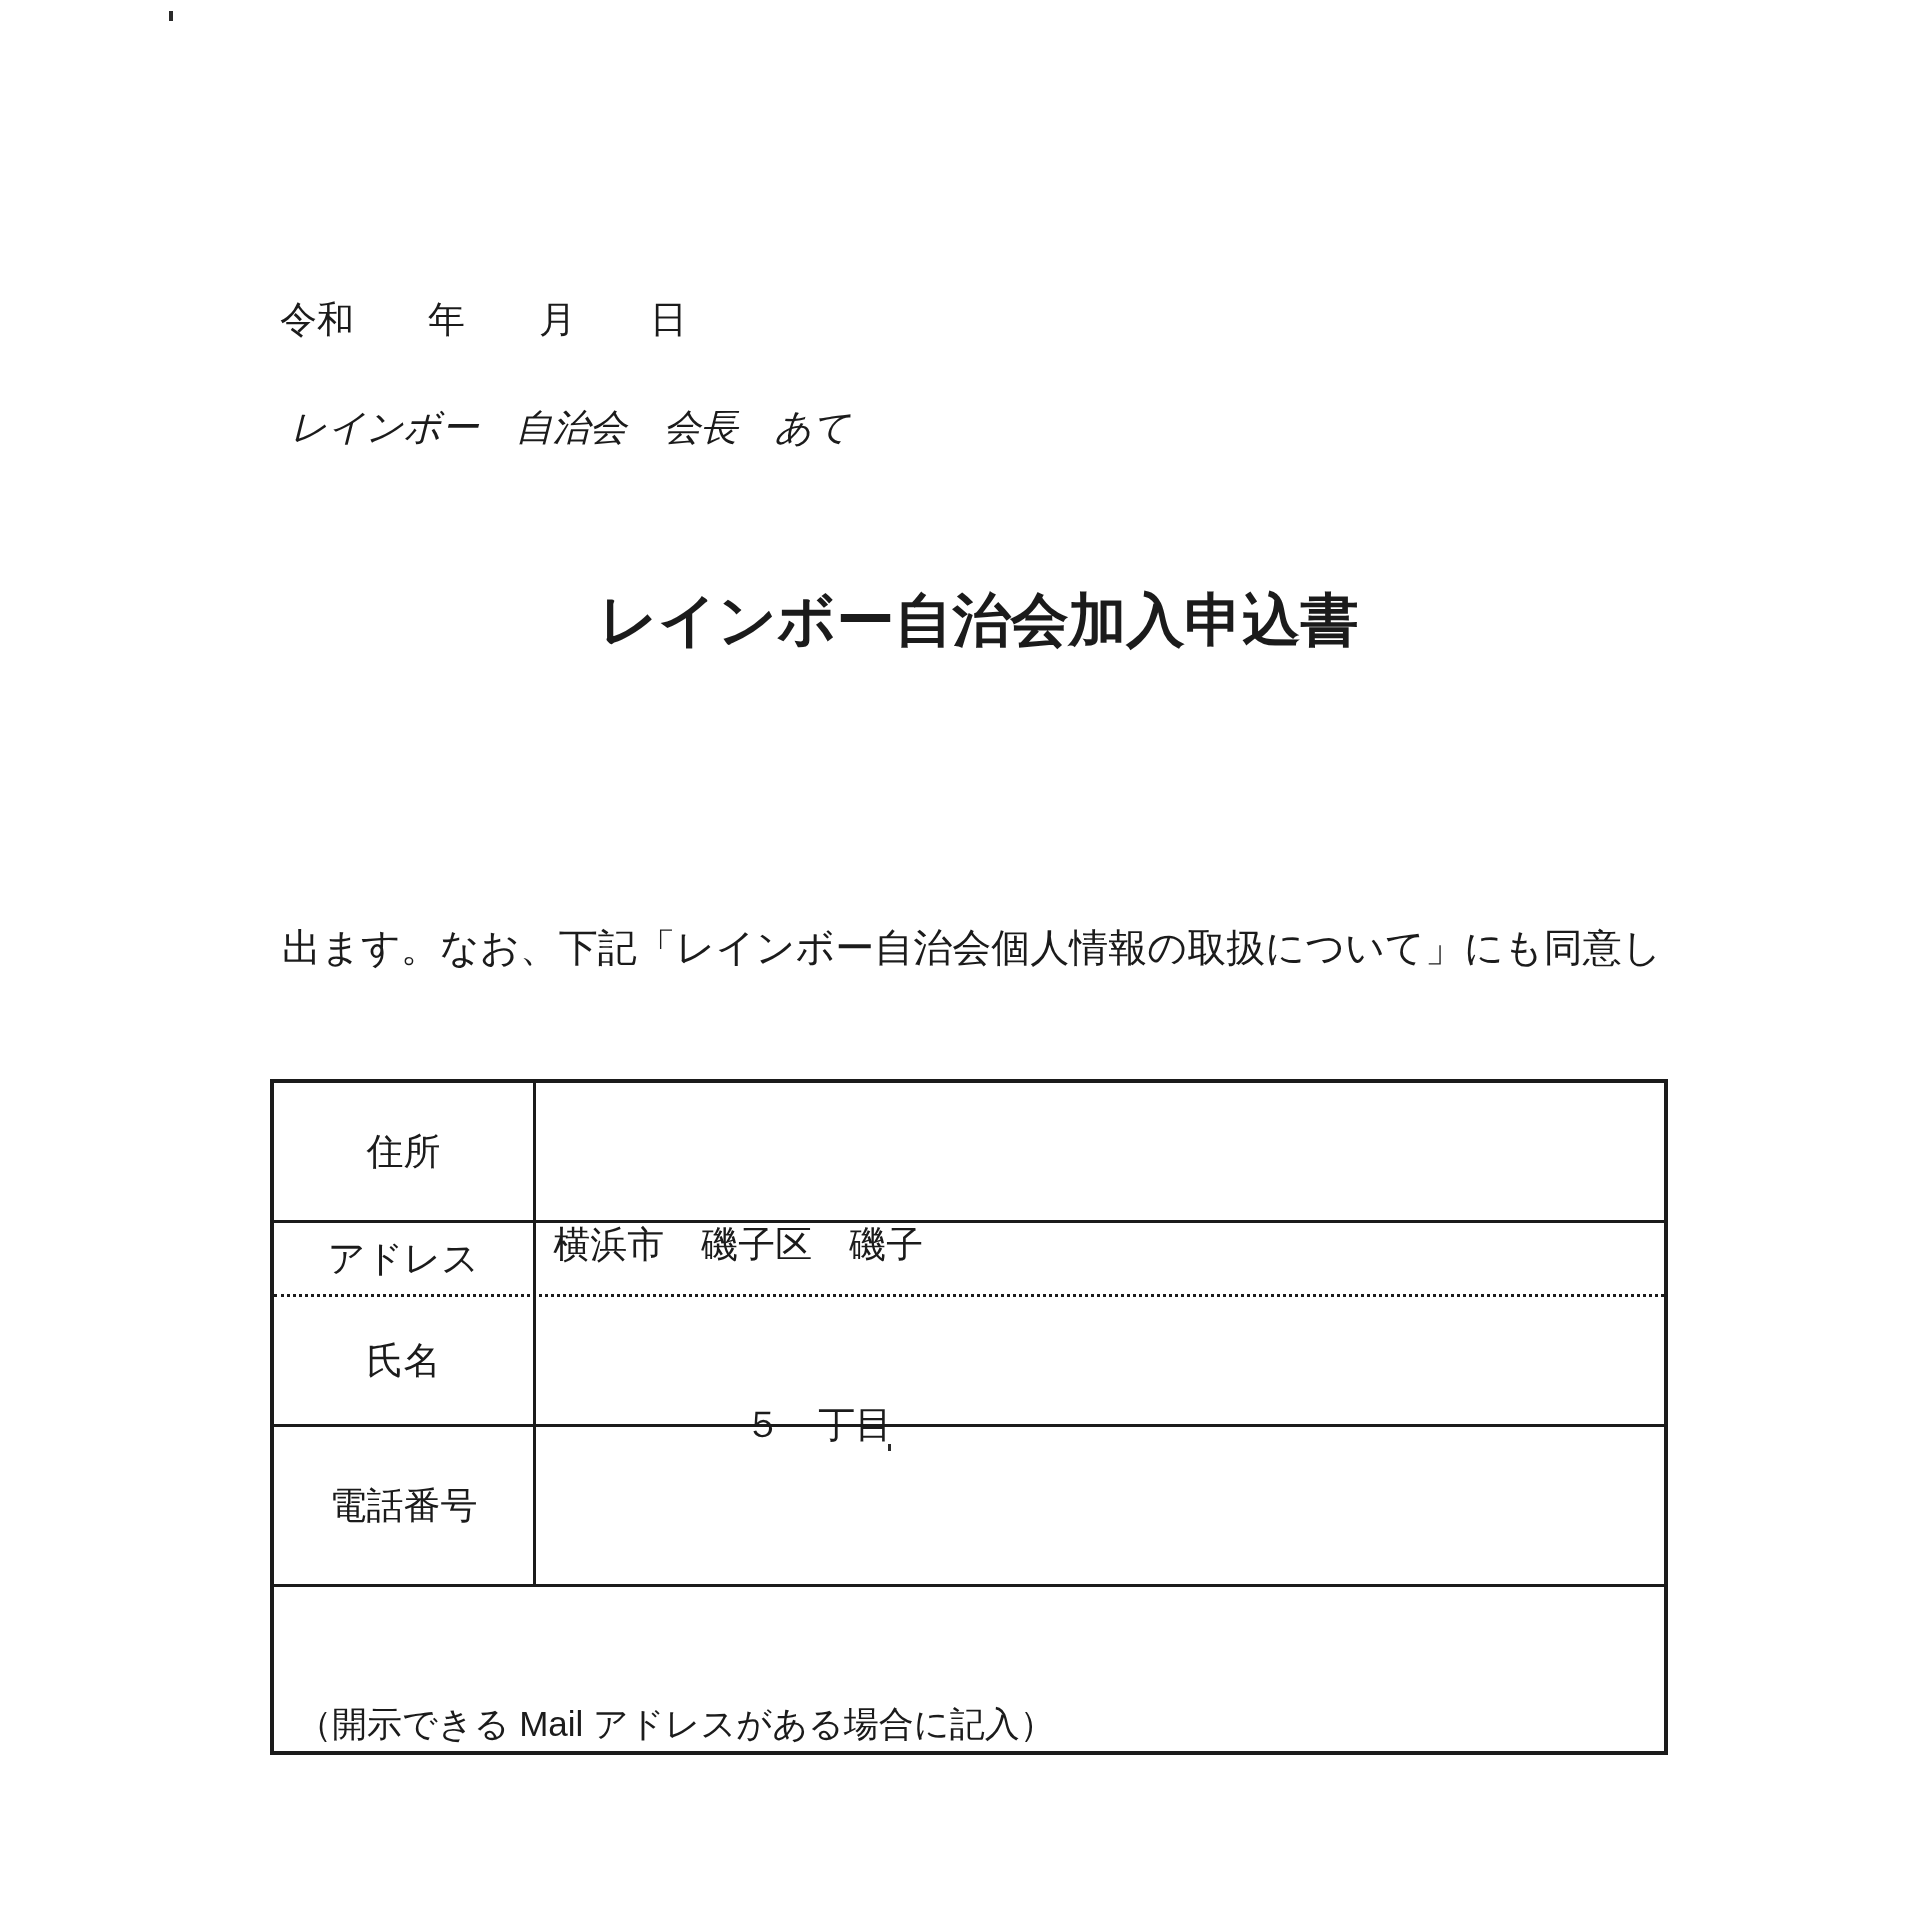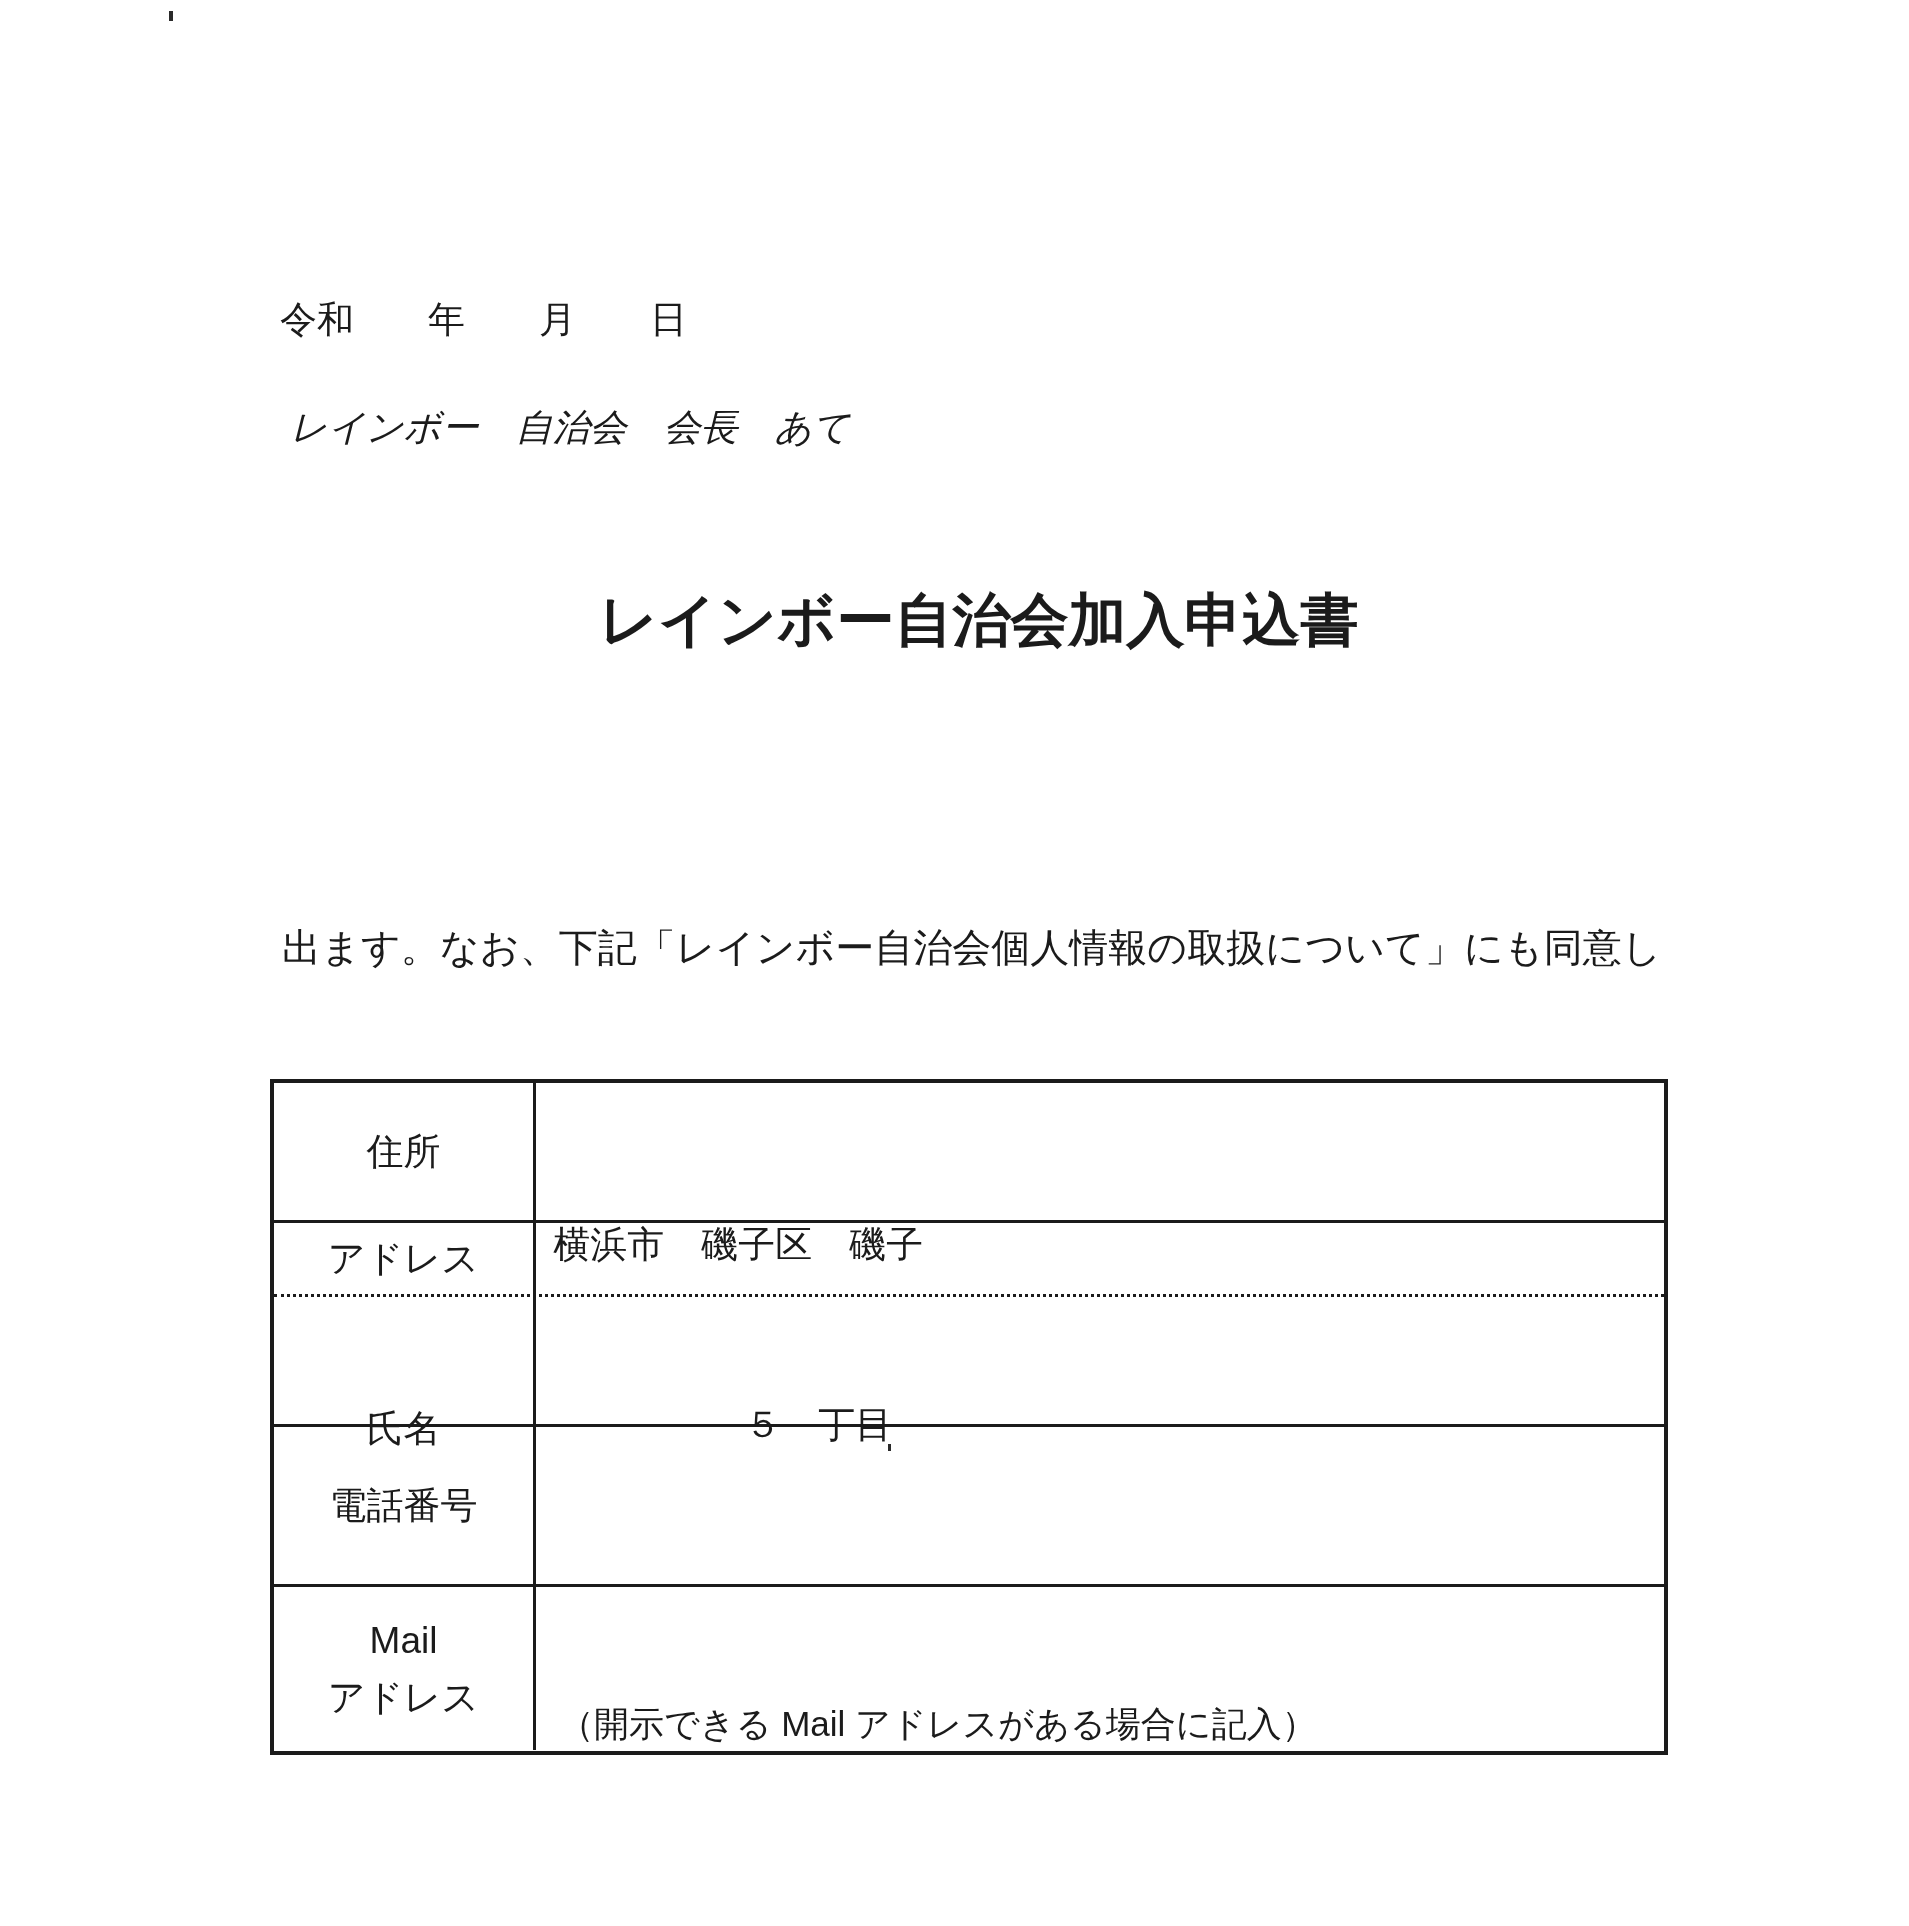--- a/index.html
+++ b/index.html
@@ -43,21 +43,21 @@
     position: absolute; left: 258px; top: 1079px;
     width: 1398px; height: 676px;
     border: 4.2px solid #1b1b1b;
     box-sizing: border-box;
     font-size: 37px;
     margin-left: 12px;
   }
   .ft-row { display: flex; box-sizing: border-box; }
   .ft-row-address  { height: 140px; border-bottom: 3.9px solid #1b1b1b; }
   .ft-row-furigana { height: 74px; border-bottom: 3.1px dotted #1b1b1b; }
-  .ft-row-name     { height: 130px; border-bottom: 3.9px solid #1b1b1b; flex-direction: column; }
+  .ft-row-name     { height: 130px; border-bottom: 3.9px solid #1b1b1b; }
   .ft-row-phone    { height: 160px; border-bottom: 3.9px solid #1b1b1b; }
   .ft-row-mail     { height: 163px; }
   .ft-label {
     width: 262px; flex: 0 0 262px;
     border-right: 3.5px solid #1b1b1b;
     display: flex; flex-direction: column;
     align-items: center; justify-content: center;
     text-align: center; line-height: 57px;
     box-sizing: border-box;
   }
@@ -111,24 +111,20 @@
     </div>
 
     <div class="ft-row ft-row-phone">
       <div class="ft-label">
         <span>電話番号</span>
       </div>
       <div class="ft-value"></div>
     </div>
 
     <div class="ft-row ft-row-mail">
-      <div class="ft-label">
-        <span>Mail</span>
-        <span>アドレス</span>
-      </div>
       <div class="ft-value ft-value-mail">
         <div>（開示できる Mail アドレスがある場合に記入）</div>
       </div>
     </div>
 
   </div>
 
 </div>
 
 

